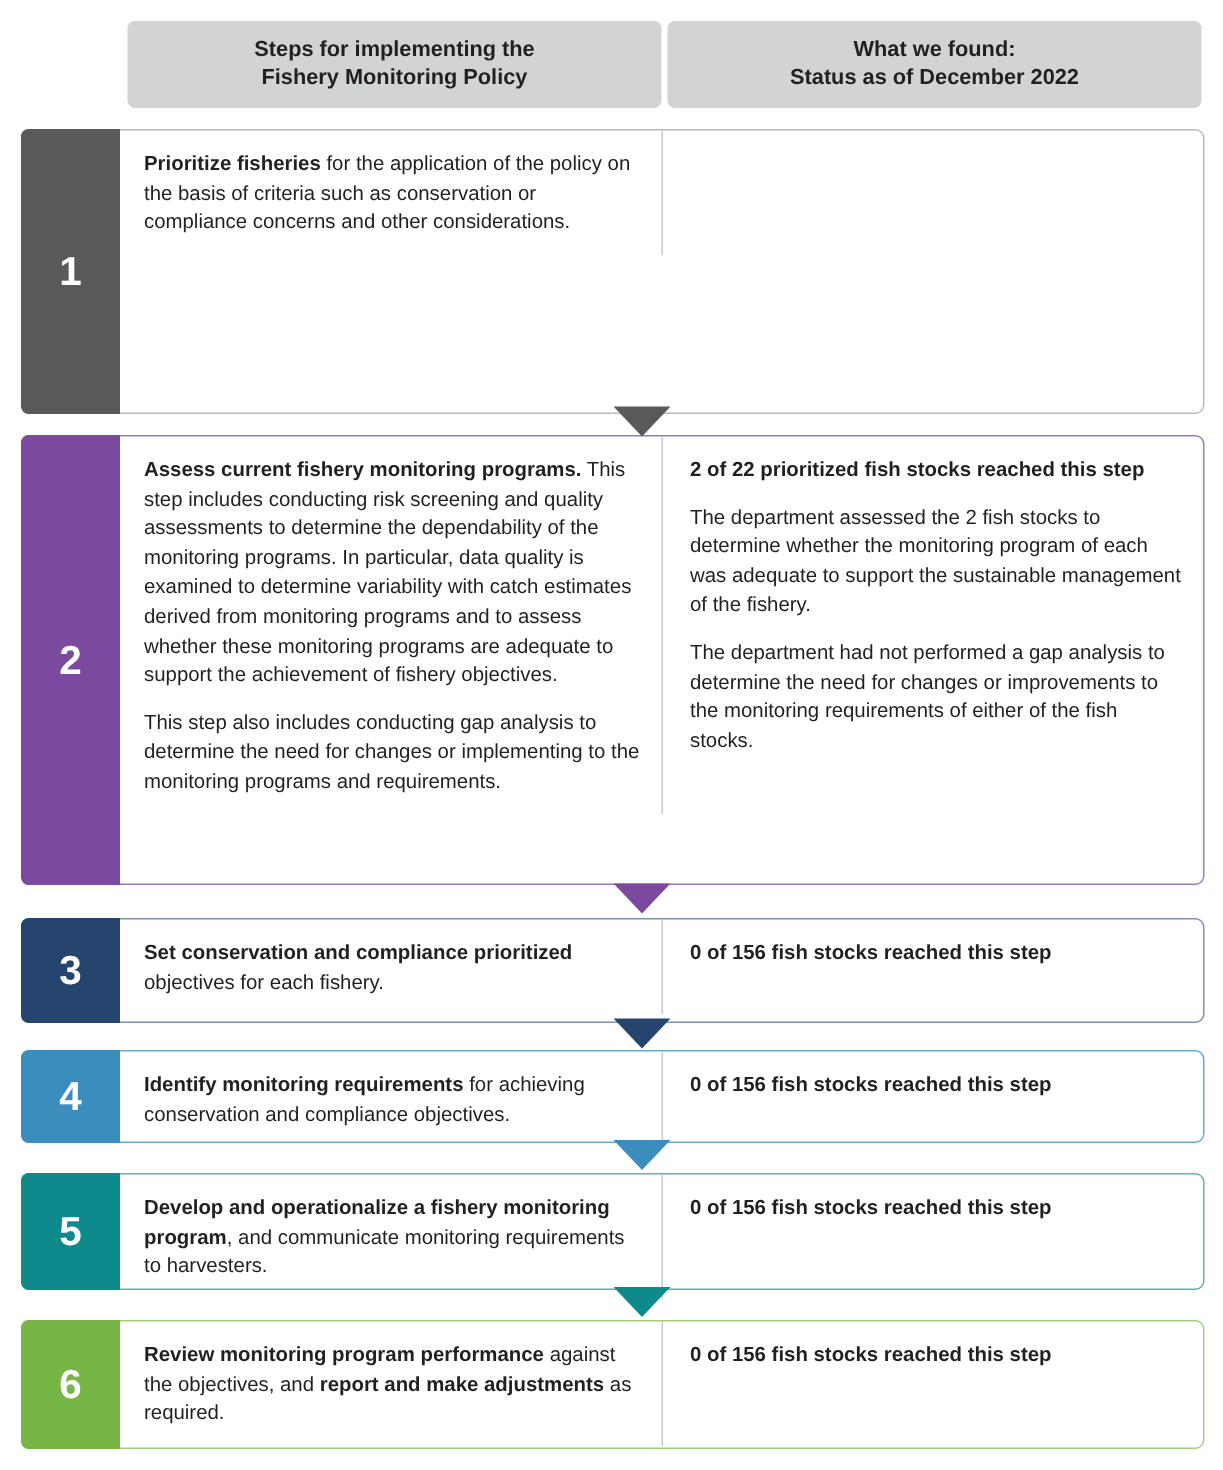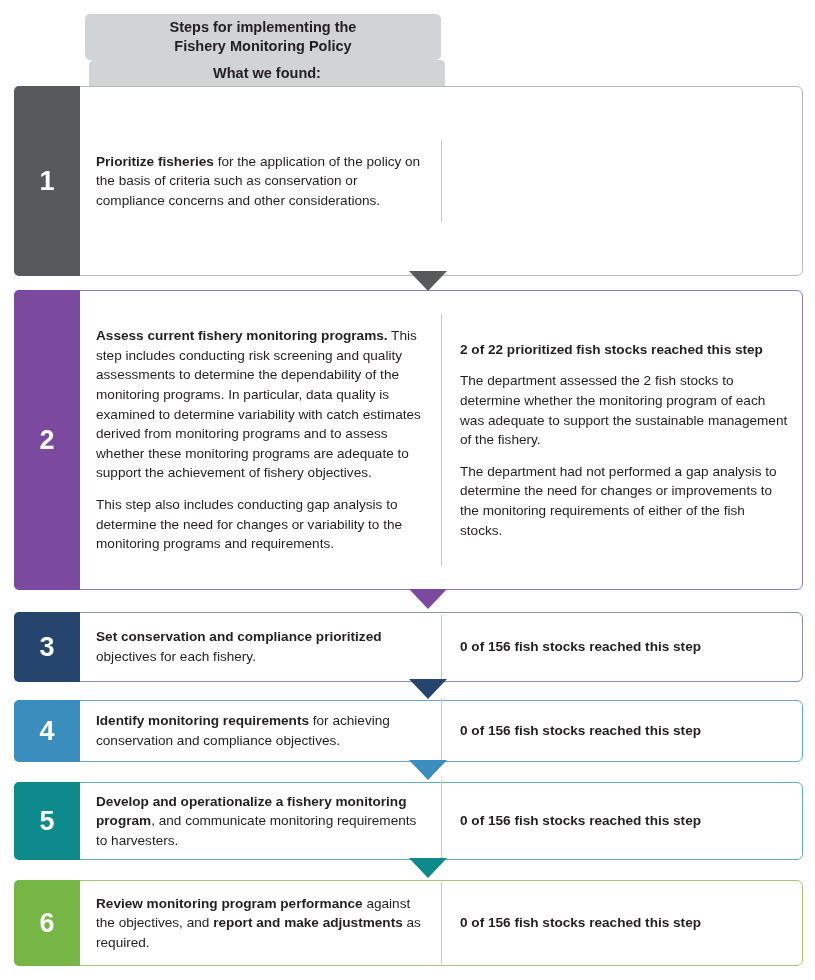--- a/index.html
+++ b/index.html
@@ -24,21 +24,20 @@
 
   
   .header-row {
     position: absolute;
     left: 85px;
     top: 14px;
     width: 716px;
     height: 58px;
     display: flex;
     align-items: stretch;
-    flex-direction: column;
   }
   .header-cell {
     background: #d2d3d5;
     border-radius: 5px;
     display: flex;
     align-items: center;
     justify-content: center;
     text-align: center;
     font-weight: bold;
     font-size: 14.5px;
@@ -73,21 +72,21 @@
     font-size: 27px;
     font-weight: bold;
     line-height: 1;
     margin: -1px 0 -1px -1px;
     padding: 1px 0;
     box-sizing: content-box;
   }
   .step-body {
     flex: 1 1 auto;
     display: flex;
-    align-items: center;
+    align-items: flex-start;
     padding: 0;
   }
   .col {
     box-sizing: border-box;
     padding: 12px 14px 12px 16px;
     font-size: 13.6px;
     line-height: 19.6px;
   }
   .col.left {
     width: 362px;
@@ -147,21 +146,21 @@
           </div>
         </div>
       </div>
       <div class="step" style="top: 290px; height: 300px; border-color: rgb(154, 124, 184);">
         <div class="step-tab" style="background: rgb(123, 74, 158); height: 298px;">
           <span>2</span>
         </div>
         <div class="step-body">
           <div class="col left">
             <p><b>Assess current fishery monitoring programs.</b> This step includes conducting risk screening and quality assessments to determine the dependability of the monitoring programs. In particular, data quality is examined to determine variability with catch estimates derived from monitoring programs and to assess whether these monitoring programs are adequate to support the achievement of fishery objectives.</p>
-            <p>This step also includes conducting gap analysis to determine the need for changes or variability to the monitoring programs and requirements.</p>
+            <p>This step also includes conducting gap analysis to determine the need for changes or implementing to the monitoring programs and requirements.</p>
           </div>
           <div class="col right">
             <p><b>2 of 22 prioritized fish stocks reached this step</b></p>
             <p>The department assessed the 2 fish stocks to determine whether the monitoring program of each was adequate to support the sustainable management of the fishery.</p>
             <p>The department had not performed a gap analysis to determine the need for changes or improvements to the monitoring requirements of either of the fish stocks.</p>
           </div>
         </div>
       </div>
       <div class="step" style="top: 612px; height: 70px; border-color: rgb(127, 147, 173);">
         <div class="step-tab" style="background: rgb(38, 69, 110); height: 68px;">

